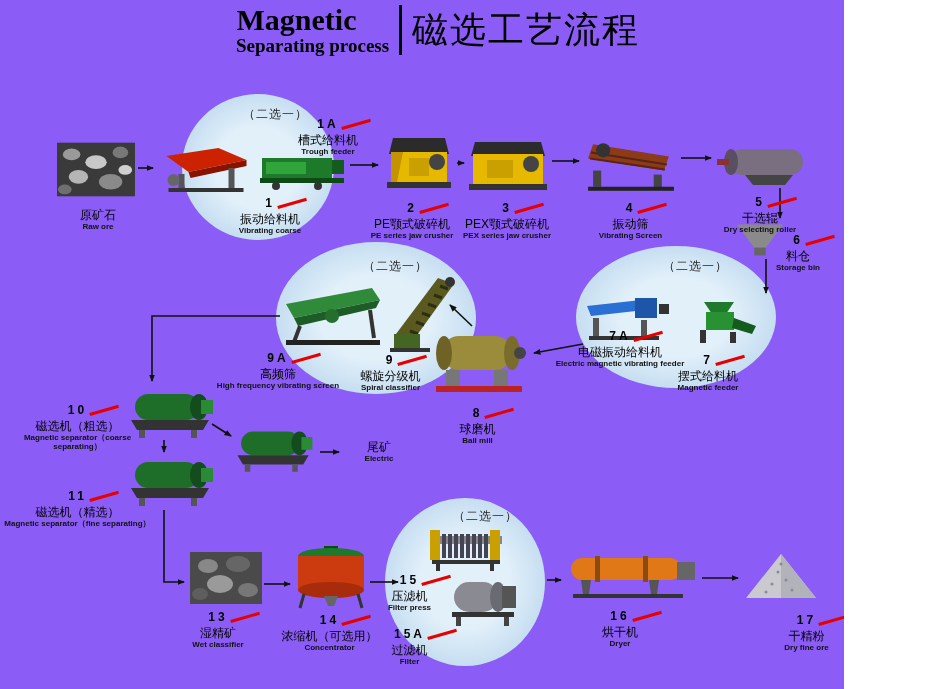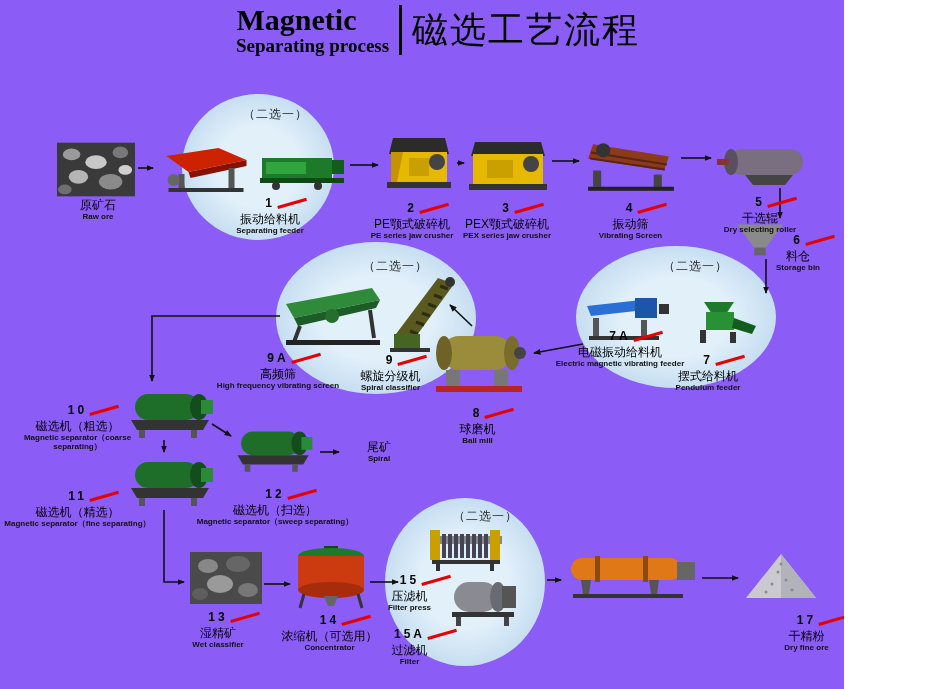--- a/index.html
+++ b/index.html
@@ -335,31 +335,36 @@
           <circle cx="36" cy="22" r="1.5"></circle>
           <circle cx="44" cy="30" r="1.5"></circle>
           <circle cx="30" cy="34" r="1.5"></circle>
           <circle cx="50" cy="40" r="1.5"></circle>
           <circle cx="24" cy="42" r="1.5"></circle>
           <circle cx="39" cy="14" r="1.5"></circle>
         </g>
       </svg>
   </div>
 
-  <div class="nl" style="left:58px;top:198px;width:80px">
+  <div class="nl" style="left:58px;top:208px;width:80px">
     <div class="zh">原矿石</div>
     <div class="en">Raw ore</div>
   </div>
 
   <div class="nl" style="left:225px;top:193px;width:90px">
     <div><span class="numrow"><span>1</span><i class="redmark"></i></span></div>
     <div class="zh">振动给料机</div>
-    <div class="en">Separating feeder</div>
-  </div>
-
+    <div class="en">Vibrating coarse</div>
+  </div>
+
+  <div class="nl" style="left:283px;top:114px;width:90px">
+    <div><span class="numrow"><span>1A</span><i class="redmark"></i></span></div>
+    <div class="zh">槽式给料机</div>
+    <div class="en">Trough feeder</div>
+  </div>
 
   <div class="nl" style="left:352px;top:198px;width:120px">
     <div><span class="numrow"><span>2</span><i class="redmark"></i></span></div>
     <div class="zh">PE颚式破碎机</div>
     <div class="en">PE series jaw crusher</div>
   </div>
 
   <div class="nl" style="left:442px;top:198px;width:130px">
     <div><span class="numrow"><span>3</span><i class="redmark"></i></span></div>
     <div class="zh">PEX颚式破碎机</div>
@@ -386,21 +391,21 @@
 
   <div class="nl" style="left:545px;top:326px;width:150px">
     <div><span class="numrow"><span>7A</span><i class="redmark"></i></span></div>
     <div class="zh">电磁振动给料机</div>
     <div class="en">Electric magnetic vibrating feeder</div>
   </div>
 
   <div class="nl" style="left:648px;top:350px;width:120px">
     <div><span class="numrow"><span>7</span><i class="redmark"></i></span></div>
     <div class="zh">摆式给料机</div>
-    <div class="en">Pendulum feeder</div>
+    <div class="en">Magnetic feeder</div>
   </div>
 
   <div class="nl" style="left:425px;top:403px;width:105px">
     <div><span class="numrow"><span>8</span><i class="redmark"></i></span></div>
     <div class="zh">球磨机</div>
     <div class="en">Ball mill</div>
   </div>
 
   <div class="nl" style="left:338px;top:350px;width:105px">
     <div><span class="numrow"><span>9</span><i class="redmark"></i></span></div>
@@ -419,29 +424,24 @@
     <div class="zh">磁选机（粗选）</div>
     <div class="en">Magnetic separator（coarse separating）</div>
   </div>
 
   <div class="nl" style="left:0px;top:486px;width:155px">
     <div><span class="numrow"><span>11</span><i class="redmark"></i></span></div>
     <div class="zh">磁选机（精选）</div>
     <div class="en">Magnetic separator（fine separating）</div>
   </div>
 
-  <div class="nl" style="left:196px;top:484px;width:158px">
-    <div><span class="numrow"><span>12</span><i class="redmark"></i></span></div>
-    <div class="zh">磁选机（扫选）</div>
-    <div class="en">Magnetic separator（sweep separating）</div>
-  </div>
 
   <div class="nl" style="left:344px;top:440px;width:70px">
     <div class="zh">尾矿</div>
-    <div class="en">Spiral</div>
+    <div class="en">Electric</div>
   </div>
 
   <div class="nl" style="left:158px;top:607px;width:120px">
     <div><span class="numrow"><span>13</span><i class="redmark"></i></span></div>
     <div class="zh">湿精矿</div>
     <div class="en">Wet classifier</div>
   </div>
 
   <div class="nl" style="left:262px;top:610px;width:135px">
     <div><span class="numrow"><span>14</span><i class="redmark"></i></span></div>
@@ -454,20 +454,25 @@
     <div class="zh">压滤机</div>
     <div class="en">Filter press</div>
   </div>
 
   <div class="nl" style="left:362px;top:624px;width:95px">
     <div><span class="numrow"><span>15A</span><i class="redmark"></i></span></div>
     <div class="zh">过滤机</div>
     <div class="en">Filter</div>
   </div>
 
+  <div class="nl" style="left:565px;top:606px;width:110px">
+    <div><span class="numrow"><span>16</span><i class="redmark"></i></span></div>
+    <div class="zh">烘干机</div>
+    <div class="en">Dryer</div>
+  </div>
 
   <div class="nl" style="left:754px;top:610px;width:105px">
     <div><span class="numrow"><span>17</span><i class="redmark"></i></span></div>
     <div class="zh">干精粉</div>
     <div class="en">Dry fine ore</div>
   </div>
 
 </div>
 
 </body></html>

